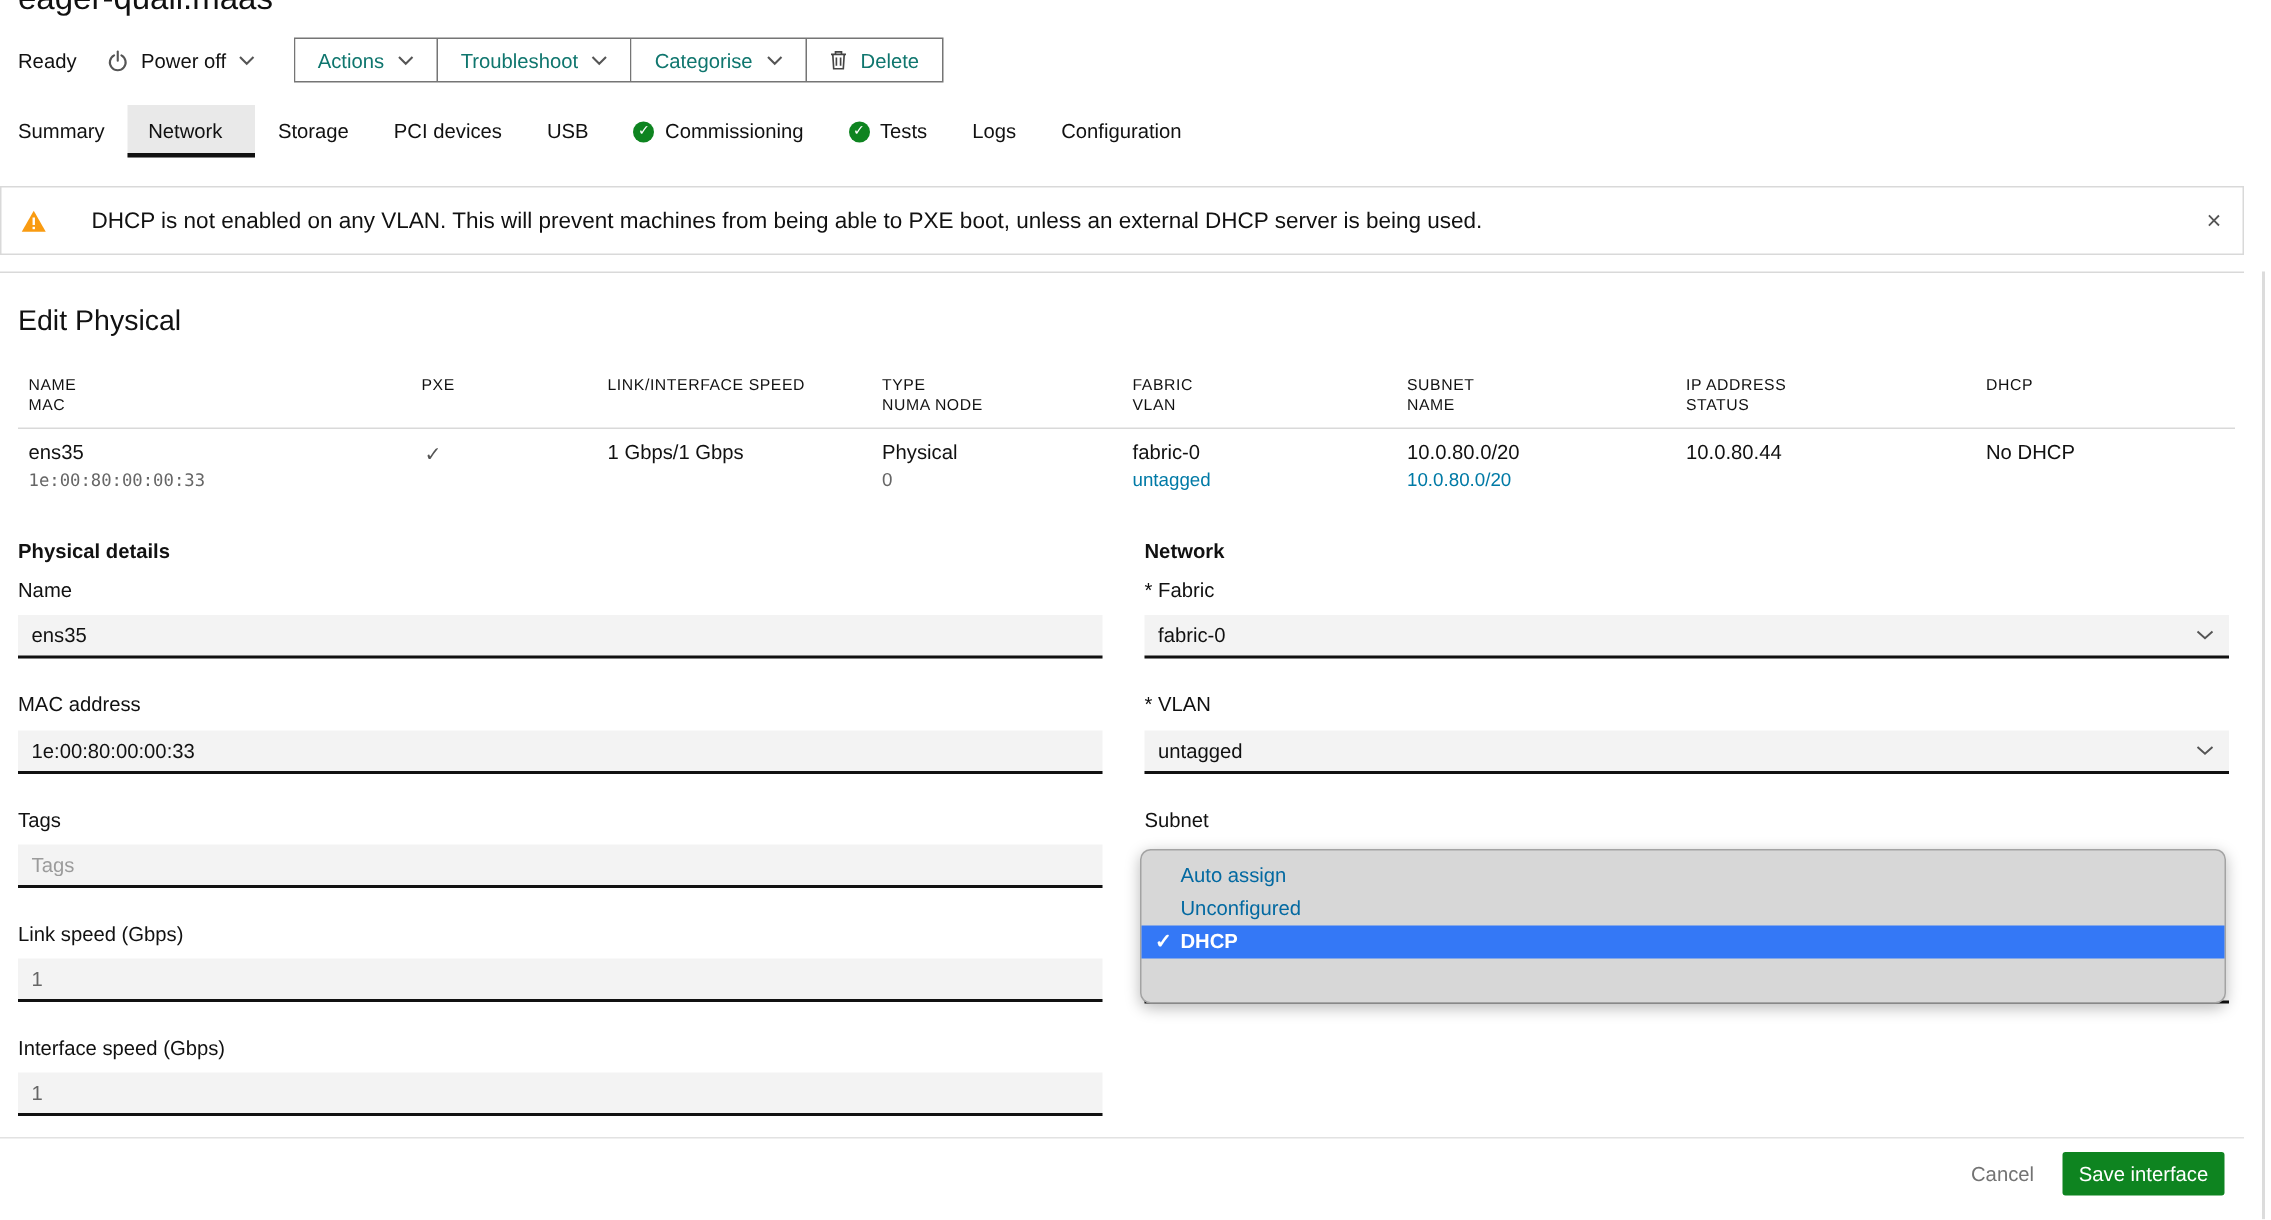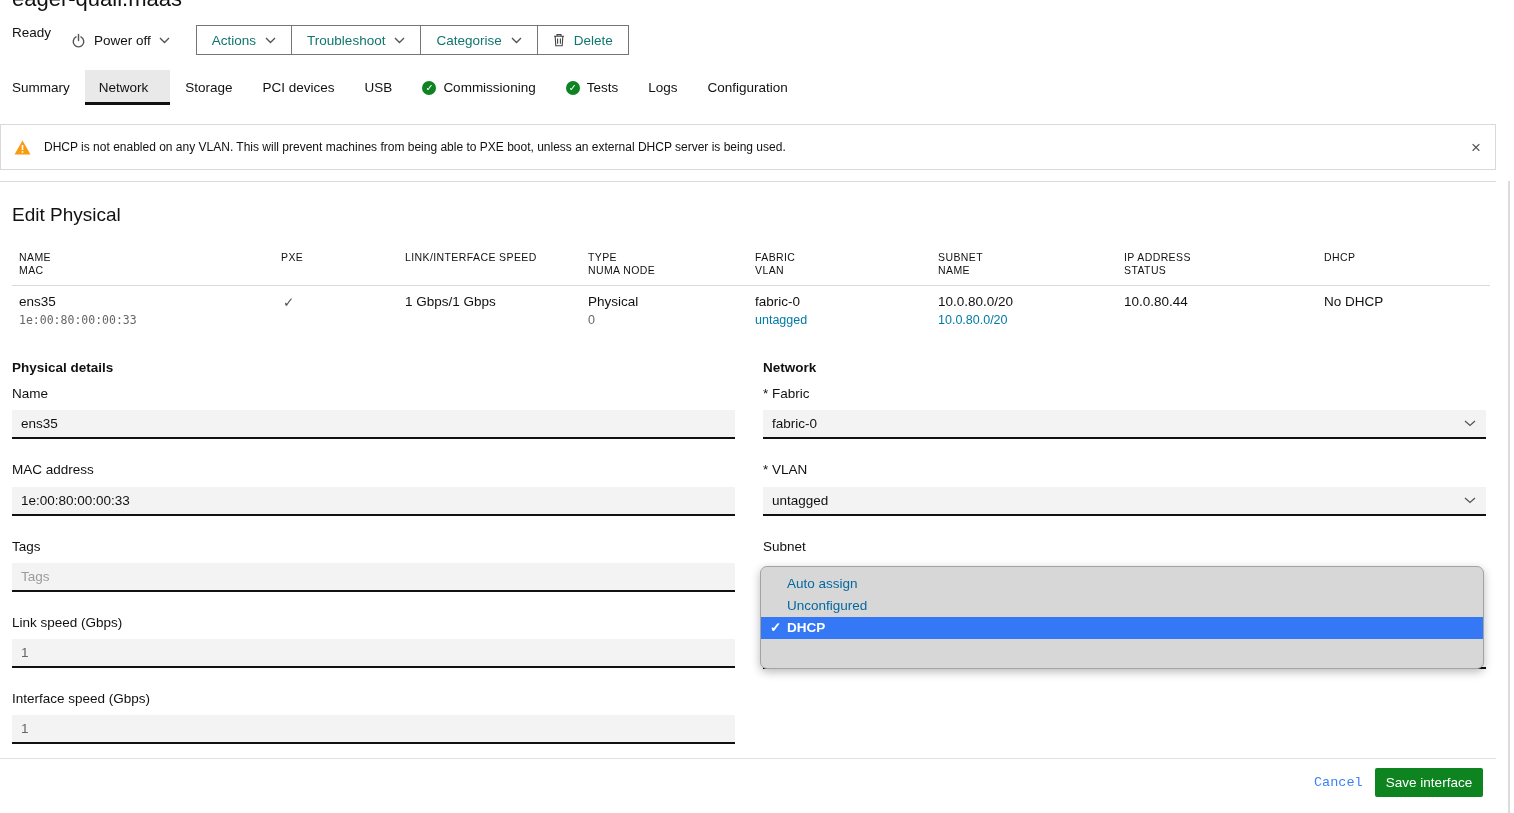--- a/index.html
+++ b/index.html
@@ -6,21 +6,21 @@
   html,body { background:#fff; }
   .screen {
     position:relative; width:1514px; height:813px; overflow:hidden;
     background:#fff; color:#111;
     font-family:"Liberation Sans", sans-serif; font-size:13.5px;
   }
   
   .page-title { position:absolute; left:12px; top:-14px; font-size:22px; font-weight:400; color:#111; }
 
   
-  .action-bar { position:absolute; left:12px; top:25px; height:30px; display:flex; }
+  .action-bar { position:absolute; left:12px; top:25px; height:30px; display:flex; align-items:center; }
   .status-text { margin-right:20px; }
   .power-control { display:flex; align-items:center; gap:8px; margin-right:26px; cursor:pointer; }
   .btn-group { display:flex; height:30px; border:1px solid #757575; background:#fff; }
   .seg { display:flex; align-items:center; gap:9px; padding:0 15px; font-size:13.5px;
          border-right:1px solid #757575; background:#fff; border-top:none; border-bottom:none; border-left:none;
          font-family:inherit; color:#0f766e; cursor:pointer; }
   .seg:last-child { border-right:none; }
 
   
   .tabs { position:absolute; left:0; top:70px; height:35px; display:flex; padding-left:12px; }
@@ -28,21 +28,21 @@
          border-bottom:3px solid transparent; cursor:pointer; color:#111; }
   .tab:first-child { padding-left:0; }
   .tab.active { background:#e9e9e9; border-bottom-color:#111; padding-left:14px; padding-right:22px; }
   .check-badge { width:14px; height:14px; border-radius:50%; background:#0e8420; color:#fff;
                  font-size:9.5px; line-height:14px; text-align:center; flex:0 0 auto; }
 
   
   .banner { position:absolute; left:0; top:124px; width:1496px; height:46px;
             border:1px solid #d9d9d9; background:#fff; display:flex; align-items:center; }
   .banner-icon { margin-left:13px; flex:0 0 auto; display:flex; }
-  .banner-text { margin-left:13px; font-size:12px; }
+  .banner-text { margin-left:30px; font-size:15px; }
   .banner-close { position:absolute; right:14px; top:50%; transform:translateY(-50%);
                   background:none; border:none; font-size:17px; color:#555; cursor:pointer; line-height:1; }
 
   
   .card-top-line { position:absolute; left:0; top:181px; width:1496px; height:1px; background:#d9d9d9; }
   .right-line { position:absolute; left:1508px; top:181px; width:2px; height:632px; background:#dcdcdc; }
   .edit-title { position:absolute; left:12px; top:204px; font-size:19px; font-weight:400; }
 
   
   .th { position:absolute; top:251px; font-size:10.5px; letter-spacing:.4px; line-height:13px; color:#111; white-space:pre; }
@@ -79,21 +79,21 @@
     background:#d7d7d7; border:1px solid #a3a3a3; border-radius:7px;
     box-shadow:0 3px 10px rgba(0,0,0,.28); padding:6px 0; z-index:5;
   }
   .option { position:relative; height:22px; line-height:22px; padding-left:26px; font-size:13.5px; color:#0369a1; cursor:default; }
   .option.selected { background:#3478f6; color:#fff; font-weight:700; }
   .option .check { position:absolute; left:9px; top:0; }
 
   
   .footer-line { position:absolute; left:0; top:758px; width:1496px; height:1px; background:#e2e2e2; }
   .cancel-btn { position:absolute; left:1300px; top:768px; height:29px; padding:0 14px;
-                background:none; border:none; font-family:Liberation Mono, monospace; font-size:13.5px; color:#3b82f6; cursor:pointer; }
+                background:none; border:none; font-family:Liberation Sans, sans-serif; font-size:13.5px; color:#737373; cursor:pointer; }
   .save-btn { position:absolute; left:1375px; top:768px; width:108px; height:29px;
               background:#0e8420; color:#fff; border:none; border-radius:2px;
               font-family:inherit; font-size:13.5px; cursor:pointer; }
   svg { display:block; }
 </style>
 </head>
 <body>
 
 <div class="screen">
 

